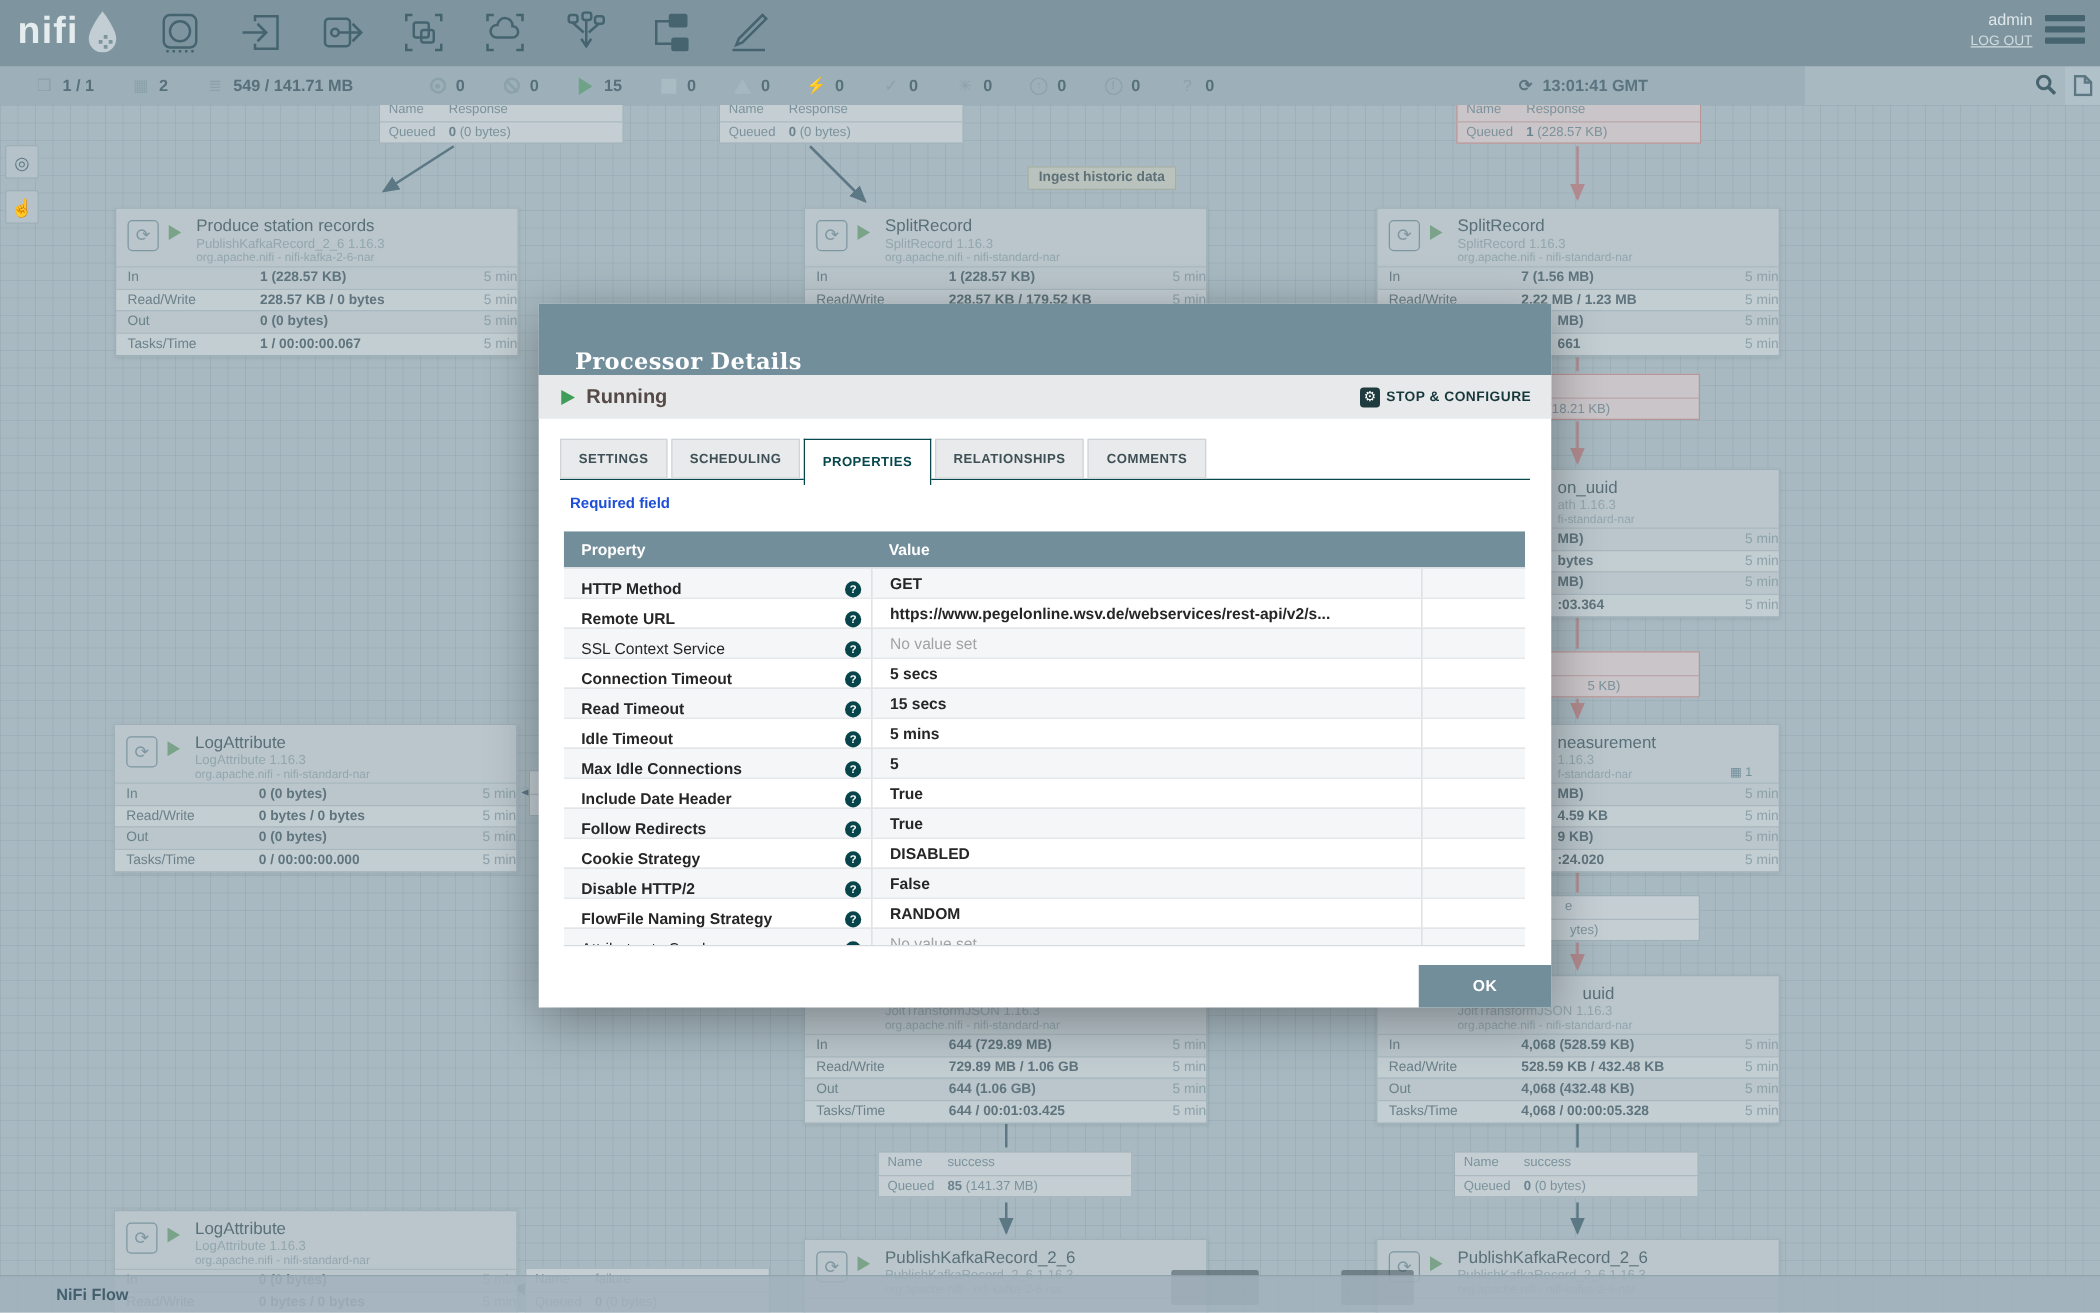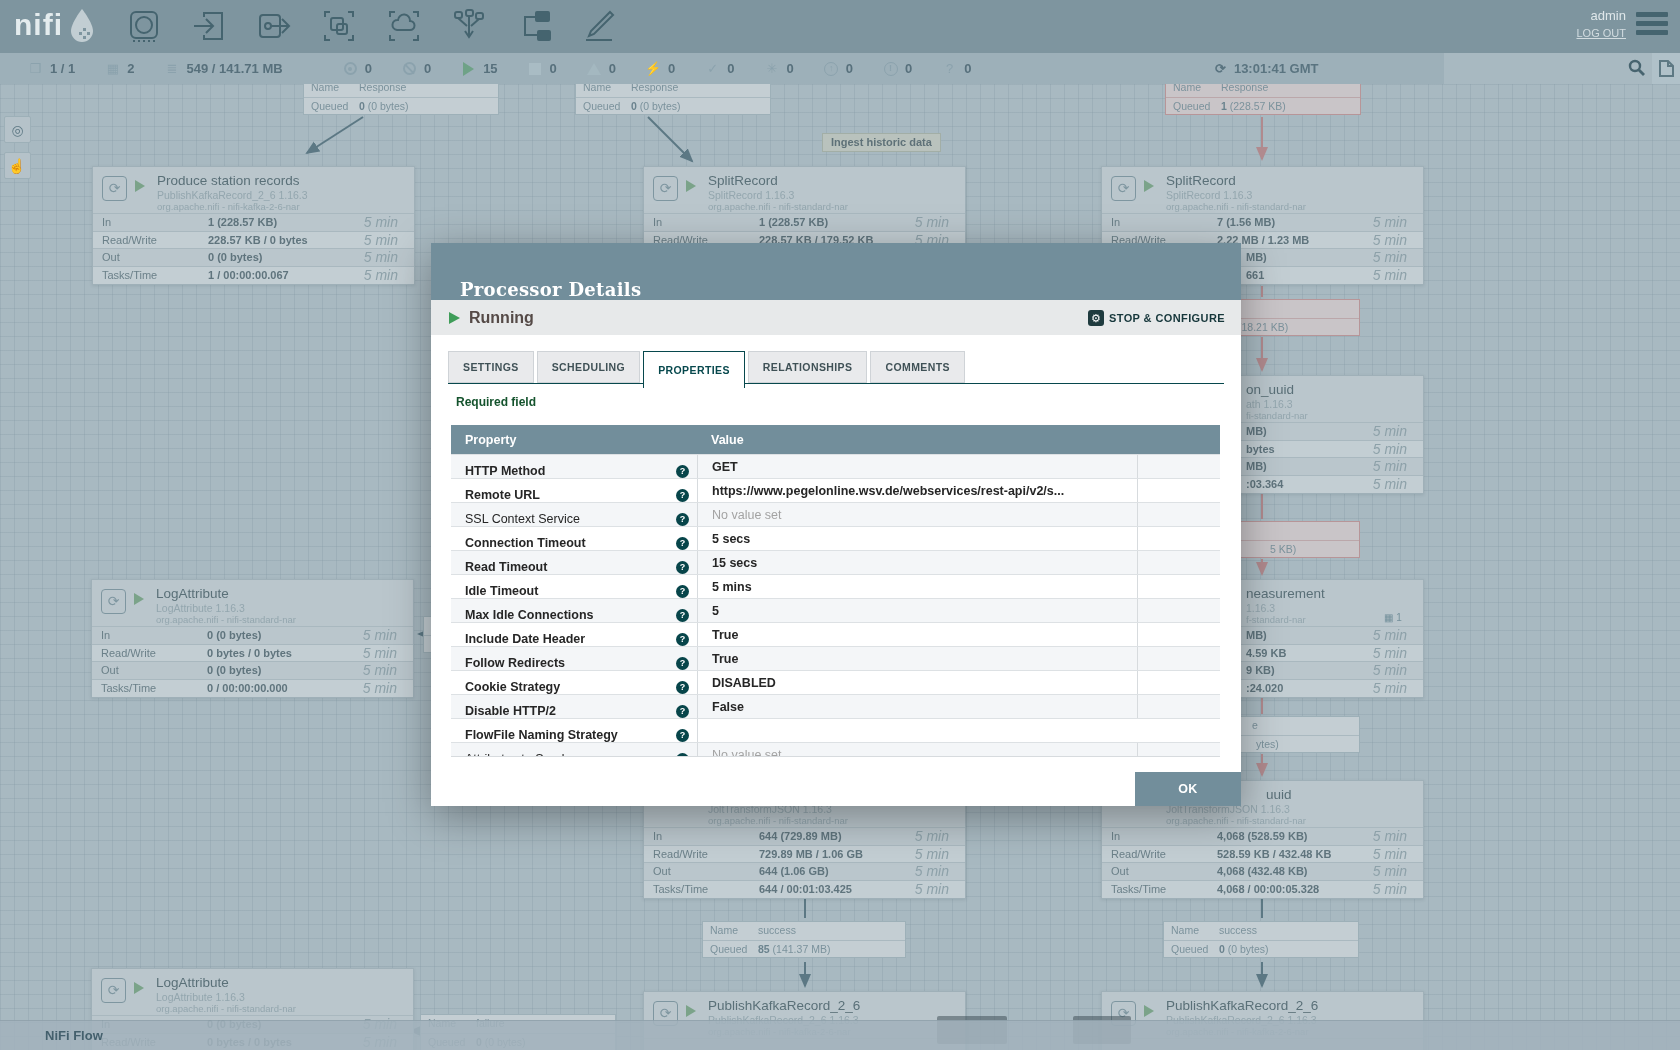--- a/index.html
+++ b/index.html
@@ -48,21 +48,21 @@
   .picon { position:absolute; left:9px; top:9px; width:25px; height:25px; border:1.5px solid #7e96a0; border-radius:4px; color:#7e96a0; font-size:14px; line-height:22px; text-align:center; }
   .pplay { position:absolute; left:42px; top:13px; width:0; height:0; border-left:10px solid #7ba389; border-top:6px solid transparent; border-bottom:6px solid transparent; }
   .ptitle { position:absolute; left:64px; top:6px; font-size:13.5px; color:#5a7078; font-weight:500; white-space:nowrap; }
   .psub { position:absolute; left:64px; top:22px; font-size:10.5px; color:#93a6ae; white-space:nowrap; }
   .porg { position:absolute; left:64px; top:34px; font-size:9.5px; color:#93a6ae; white-space:nowrap; }
   .pbadge { position:absolute; left:282px; top:32px; font-size:10px; color:#74909b; }
   .prow { position:relative; height:17.7px; border-top:1px solid #a9b8bf; font-size:11px; line-height:17px; white-space:nowrap; }
   .prow:nth-child(odd) { background:rgba(255,255,255,.14); }
   .pl { position:absolute; left:9px; color:#6b8089; }
   .pv { position:absolute; left:115px; color:#5f747d; font-weight:bold; }
-  .pw { position:absolute; right:16px; color:#8da1a9; font-size:14px;font-style:italic; }
+  .pw { position:absolute; right:0; color:#8da1a9; font-size:11px; }
   .frag .pv { left:144px; }
 
   .flabel { position:absolute; background:#b9c2bd; border:1px solid #a2ae a6; border:1px solid #a2aea6; padding:2px 8px 3px; font-size:11px; font-weight:bold; color:#5e7178; z-index:2; white-space:nowrap; }
 
   .conn { position:absolute; width:196px; height:37px; background:#c4ced3; border:1px solid #9db0b8; z-index:2; font-size:10.5px; color:#7b929c; }
   .conn .cr { position:relative; height:17.5px; line-height:17px; padding-left:7px; white-space:nowrap; overflow:hidden; }
   .conn .cr + .cr { border-top:1px solid #aab9c0; }
   .conn .ck { display:inline-block; width:48px; }
   .conn .cn { font-weight:bold; color:#6b838e; }
   .conn.red { border-color:#b79598; background:#c9c5c8; }
@@ -82,21 +82,21 @@
   #run-text { margin-left:9px; font-size:16px; font-weight:bold; color:#554a47; }
   #stop-cfg { position:absolute; right:16px; display:flex; align-items:center; cursor:pointer; }
   #stop-cfg .gear { width:16px; height:16px; background:#1f3b3f; border-radius:3px; color:#fff; font-size:11px; line-height:16px; text-align:center; margin-right:5px; }
   #stop-cfg .lbl { font-size:11px; font-weight:bold; color:#16373b; letter-spacing:.4px; }
 
   #tabs { position:absolute; left:17px; top:108px; display:flex; z-index:2; }
   .tab { height:32px; padding:0 14px; display:flex; align-items:center; background:#e9eaec; border:1px solid #cfd3d7; margin-right:3px; font-size:10.5px; font-weight:bold; color:#3f5156; letter-spacing:.4px; cursor:pointer; }
   .tab.active { background:#ffffff; border:1px solid #07484d; border-bottom:none; height:37px; color:#07484d; }
   #tabline { position:absolute; left:17px; top:140px; width:776px; height:1px; background:#07484d; z-index:1; }
 
-  #required-label { position:absolute; left:25px; top:152px; font-size:12px; font-weight:bold; color:#14532d; }
+  #required-label { position:absolute; left:25px; top:152px; font-size:12px; font-weight:bold; color:#1d4ed8; }
 
   #ptable { position:absolute; left:20px; top:182px; width:769px; height:332px; overflow:hidden; border-bottom:1px solid #d7dbde; }
   #thead { height:29px; background:#728e9b; display:flex; align-items:center; color:#fff; font-size:12.5px; font-weight:bold; }
   .th1 { width:246px; padding-left:14px; }
   .th2 { padding-left:14px; }
   .trow { display:flex; height:24px; border-top:1px solid #dde1e4; font-size:12.5px; align-items:center; background:#fff; }
   .trow:nth-child(even) { background:#f4f6f8; }
   .tc1 { width:246px; padding-left:14px; position:relative; color:#262626; display:flex; align-items:flex-end; height:100%; }
   .trow.req .tc1 span.nm { font-weight:bold; }
   .help { position:absolute; right:8px; width:13px; height:13px; border-radius:50%; background:#07454a; color:#fff; font-size:9px; line-height:13px; text-align:center; font-weight:bold; cursor:pointer; }
@@ -742,20 +742,21 @@
             <span class="help">?</span>
           </div>
         <div class="tc2">False</div>
           <div class="tc3"></div>
       </div>
       <div class="trow req">
         <div class="tc1">
             <span class="nm">FlowFile Naming Strategy</span>
             <span class="help">?</span>
           </div>
+        <div class="tc2">RANDOM</div>
           <div class="tc3"></div>
       </div>
       <div class="trow novalue">
         <div class="tc1">
             <span class="nm">Attributes to Send</span>
             <span class="help">?</span>
           </div>
         <div class="tc2">No value set</div>
           <div class="tc3"></div>
       </div>

